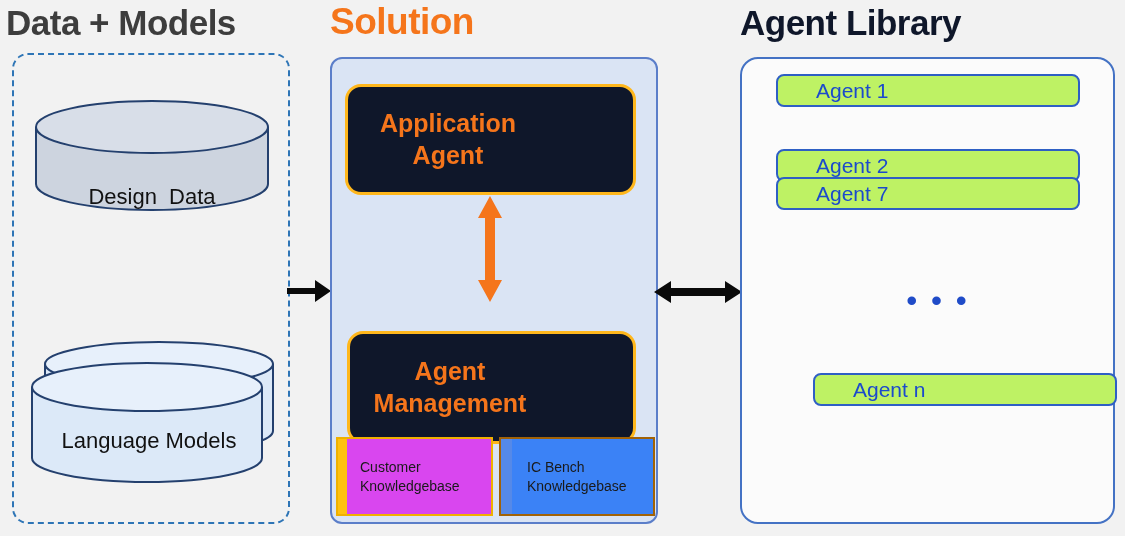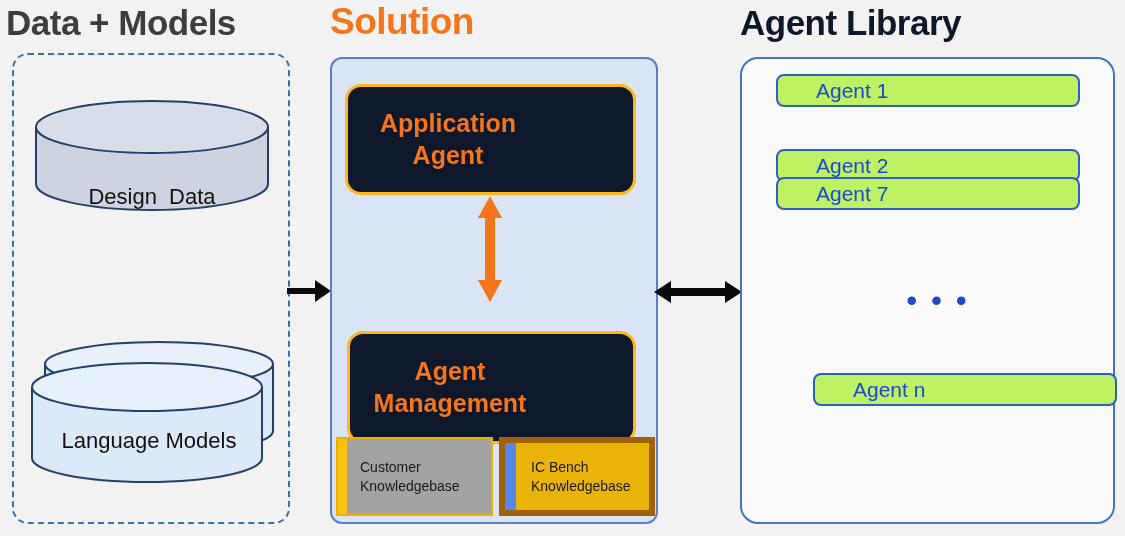--- a/index.html
+++ b/index.html
@@ -62,27 +62,27 @@
   .app-agent  { left: 345px; top: 84px;  width: 291px; height: 111px; }
   .agent-mgmt { left: 347px; top: 303px; width: 289px; height: 113px; margin-top: 28px; }
 
   .kb-box {
     top: 437px; height: 79px;
     display: flex; align-items: center;
     overflow: hidden;
   }
   .kb-customer {
     left: 336px; width: 157px;
-    background: #a3a3a3;
+    background: #d946ef;
     border: 2px solid #F0B000;
   }
   .kb-ic {
     left: 499px; width: 156px;
-    background: #eab308;
-    border: 6px solid #a16207;
+    background: #3b82f6;
+    border: 2px solid #a16207;
   }
   .kb-bar { position: absolute; left: 0; top: 0; bottom: 0; }
   .kb-customer .kb-bar { width: 9px;  background: #FFC010; }
   .kb-ic       .kb-bar { width: 11px; background: #5589E8; }
   .kb-label {
     font-size: 14px;
     line-height: 1.35;
     color: #1A1A1A;
     position: relative;
   }

